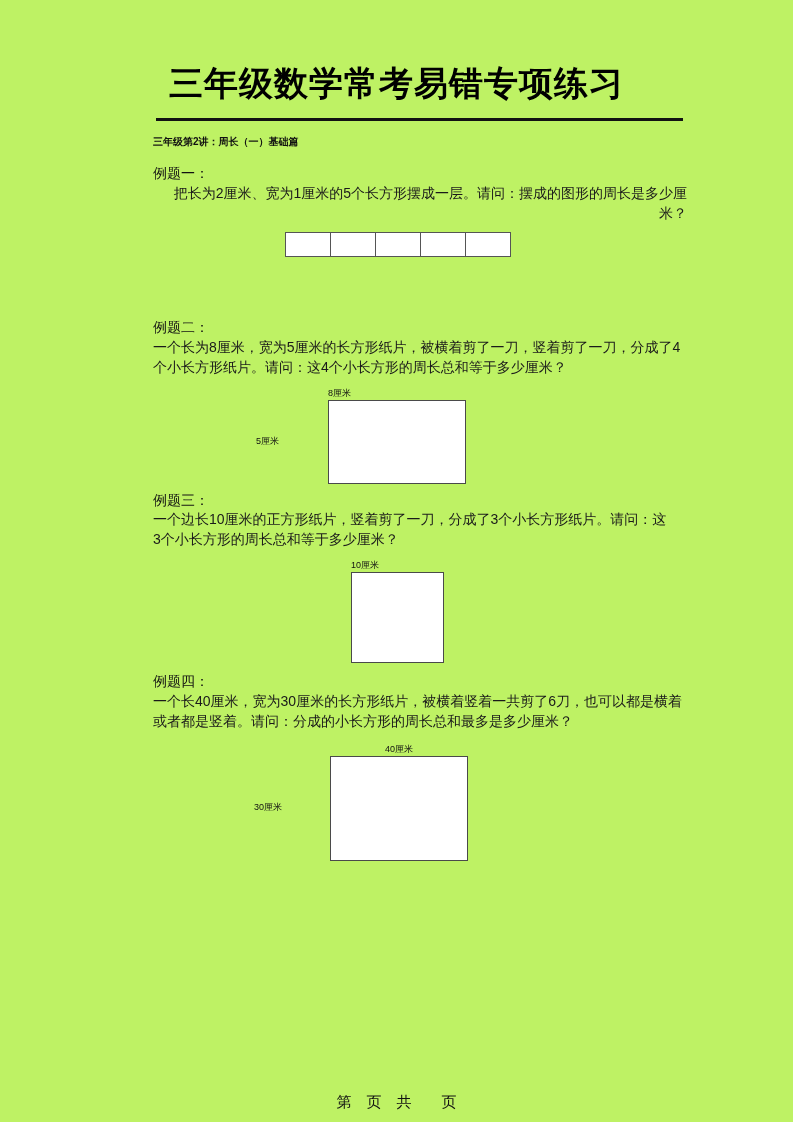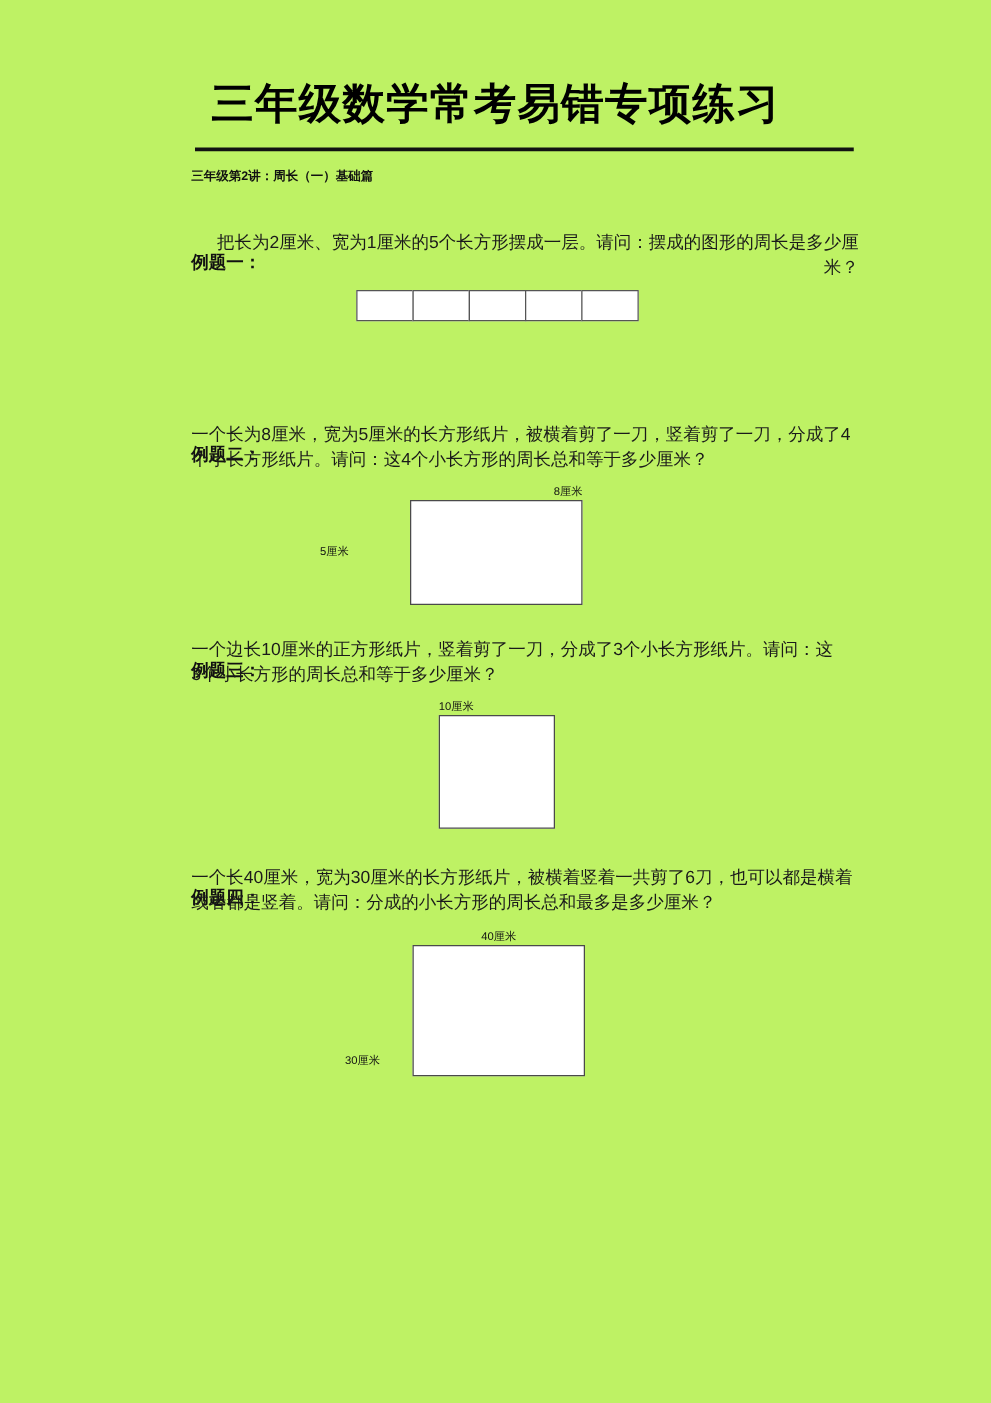--- a/index.html
+++ b/index.html
@@ -23,21 +23,21 @@
     position:absolute; top:118px; left:156px;
     width:527px; height:3px; background:#121212;
   }
   .subtitle {
     position:absolute; top:132px; left:153px;
     font-size:10px; line-height:20px; font-weight:700; color:#111;
   }
 
   .ex-label {
     position:absolute; left:153px;
-    font-size:14px; line-height:19px; font-weight:700; color:#111;margin-top:36px;
+    font-size:14px; line-height:19px; font-weight:400; color:#111;
   }
   .ex-text {
     position:absolute; left:153px; width:534px;
     font-size:14px; line-height:20px; color:#1a1a1a;
     white-space:pre-line;
   }
   #ex1-label{top:164px;} #ex1-text{top:183px;text-align:right;}
   #ex2-label{top:318px;} #ex2-text{top:337px;}
   #ex3-label{top:491px;} #ex3-text{top:509px;}
   #ex4-label{top:672px;} #ex4-text{top:691px;}
@@ -55,25 +55,25 @@
     position:absolute; box-sizing:border-box;
     border:1px solid #4a4a4a; background:#fff;
   }
   #fig2-rect { top:400px; left:328px; width:138px; height:84px; }
   #fig3-rect { top:572px; left:351px; width:93px;  height:91px; }
   #fig4-rect { top:756px; left:330px; width:138px; height:105px; }
 
   .dim {
     position:absolute; font-size:9px; line-height:11px; color:#111;
   }
-  #fig2-top  { top:388px; left:328px; width:138px; text-align:right; }
+  #fig2-top  { top:388px; left:328px; width:138px; text-align:left; }
   #fig2-left { top:436px; left:256px; width:68px;  text-align:left; }
   #fig3-top  { top:560px; left:351px; width:93px;  text-align:left; }
   #fig4-top  { top:744px; left:330px; width:138px; text-align:center; }
-  #fig4-left { top:802px; left:254px; width:72px;  text-align:center;margin-top:41px; }
+  #fig4-left { top:802px; left:254px; width:72px;  text-align:left; }
 
   .footer {
     position:absolute; top:1092px; left:0; width:100%;
     text-align:center; font-size:15px; line-height:19px; color:#111;
   }
 </style>
 </head>
 <body>
 
 <div class="page">
@@ -105,14 +105,15 @@
   <div class="dim" id="fig3-top">10厘米</div>
   <div class="shape" id="fig3-rect"></div>
 
   <div class="ex-label" id="ex4-label">例题四：</div>
   <div class="ex-text" id="ex4-text">一个长40厘米，宽为30厘米的长方形纸片，被横着竖着一共剪了6刀，也可以都是横着
 或者都是竖着。请问：分成的小长方形的周长总和最多是多少厘米？</div>
   <div class="dim" id="fig4-top">40厘米</div>
   <div class="dim" id="fig4-left">30厘米</div>
   <div class="shape" id="fig4-rect"></div>
 
+  <div class="footer">第　页　共　　页</div>
 
 </div>
 
 </body></html>

